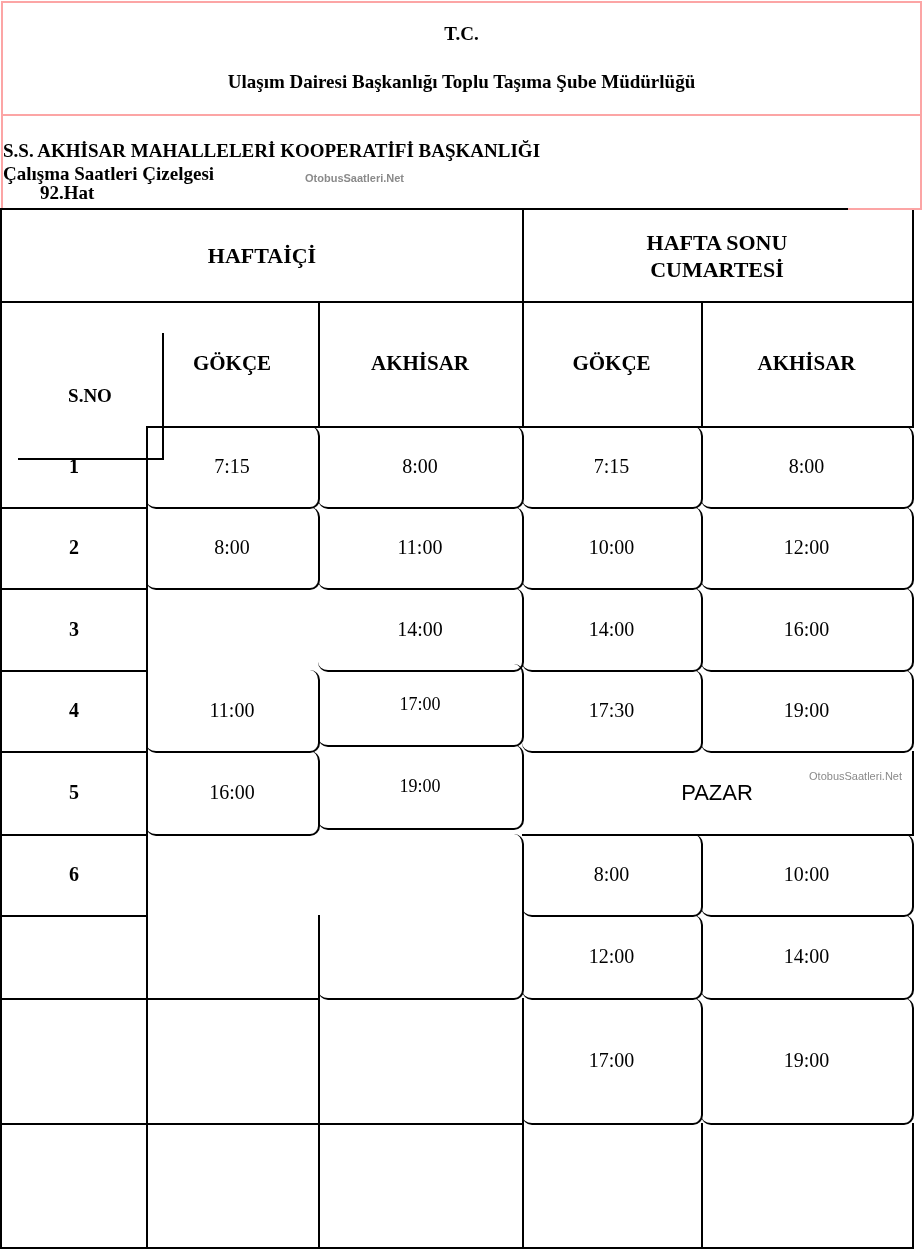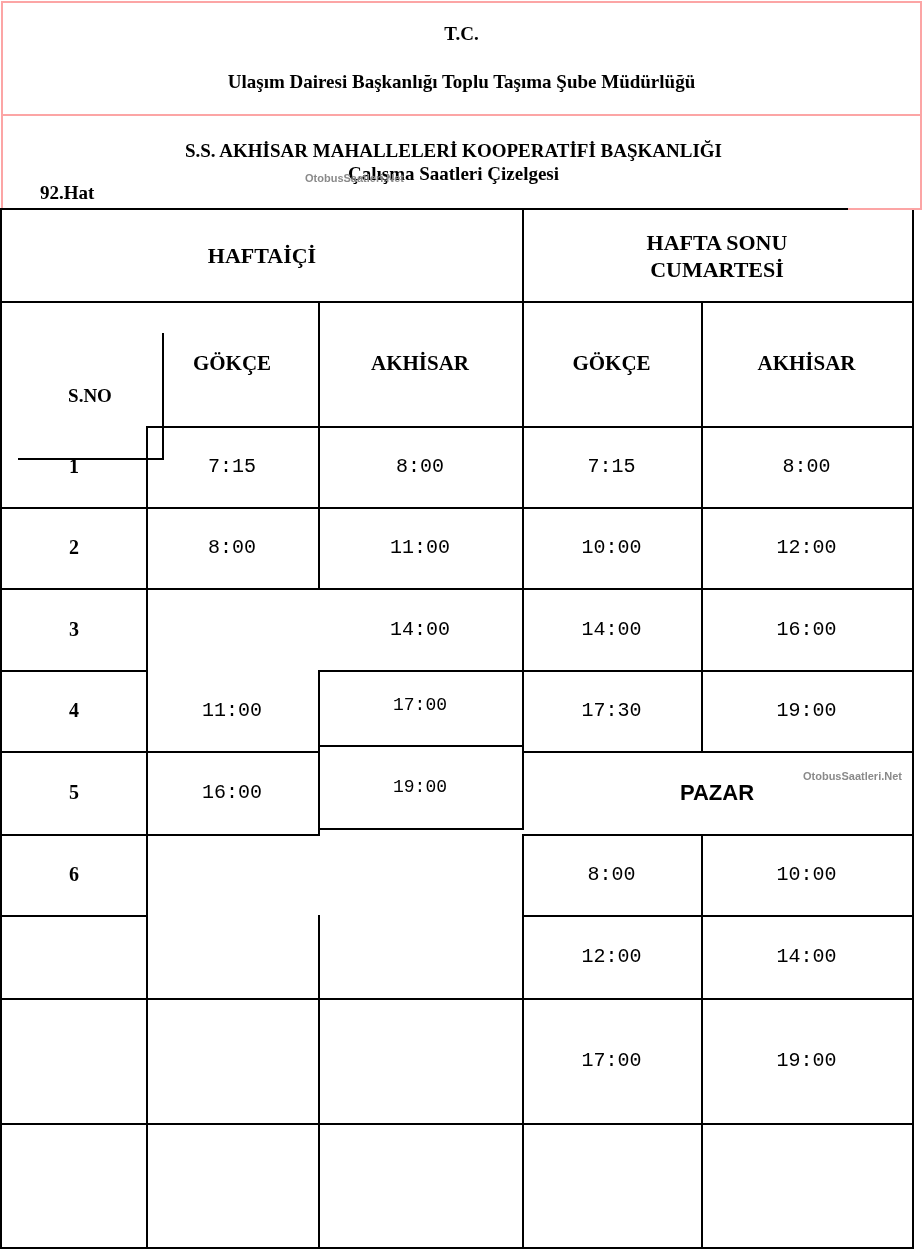--- a/index.html
+++ b/index.html
@@ -2,33 +2,33 @@
 <html><head>
 <meta charset="utf-8">
 <style>
   html, body { margin: 0; padding: 0; background: #ffffff; }
   body { width: 924px; height: 1249px; position: relative; overflow: hidden; color: #000; }
   .box { position: absolute; box-sizing: border-box; border: 2px solid #fca5a5; background: #fff; }
   .serif { font-family: "Liberation Serif", serif; font-weight: bold; }
   #hdr1 { left: 1px; top: 1px; width: 921px; height: 115px; text-align: center; }
   #hdr1 .l { position: absolute; left: 0; right: 0; font-size: 19px; line-height: 22px; }
   #hdr2 { left: 1px; top: 114px; width: 921px; height: 96px; }
-  #hdr2 .l { position: absolute; left: 0; right: 16px; text-align: center; font-size: 19px; line-height: 22px; }
+  #hdr2 .l { position: absolute; left: 0; right: 16px; font-size: 19px; line-height: 22px; }
   .wm { position: absolute; font-family: "Liberation Sans", sans-serif; font-size: 11px; color: #8a8a8a; white-space: nowrap; }
   .line-no { position: absolute; left: 37px; top: 66px; font-size: 19px; }
   .cell { position: absolute; box-sizing: border-box; border-right: 2px solid #000; border-bottom: 2px solid #000;
           display: flex; align-items: center; justify-content: center; text-align: center; }
   .grp { font-size: 22px; line-height: 27px; }
   .colh { font-size: 21px; }
   .colh.sm { font-size: 19px; }
   .num { font-family: "Liberation Serif", serif; font-weight: bold; font-size: 20px; }
-  .t { font-family: Liberation Mono, monospace; font-size: 20px; }
+  .t { font-family: Liberation Serif, serif; font-size: 20px; border-radius: 10px; }
   .t.small { font-size: 18px; margin-top: -6px; }
   .t.small9 { font-size: 18px; }
-  .pazar { font-family: "Liberation Sans", sans-serif; font-weight: bold; font-size: 22px; }
+  .pazar { font-family: "Liberation Sans", sans-serif; font-weight: normal; font-size: 22px; }
   #grid { position: absolute; left: 0; top: 208px; width: 848px; height: 1041px; border-left: 2px solid #000; border-top: 2px solid #000; box-sizing: border-box; }
 </style>
 </head>
 <body>
 
 <div id="hdr1" class="box serif">
   <div class="l" style="top:20px;">T.C.</div>
   <div class="l" style="top:68px;">Ulaşım Dairesi Başkanlığı Toplu Taşıma Şube Müdürlüğü</div>
 </div>
 

